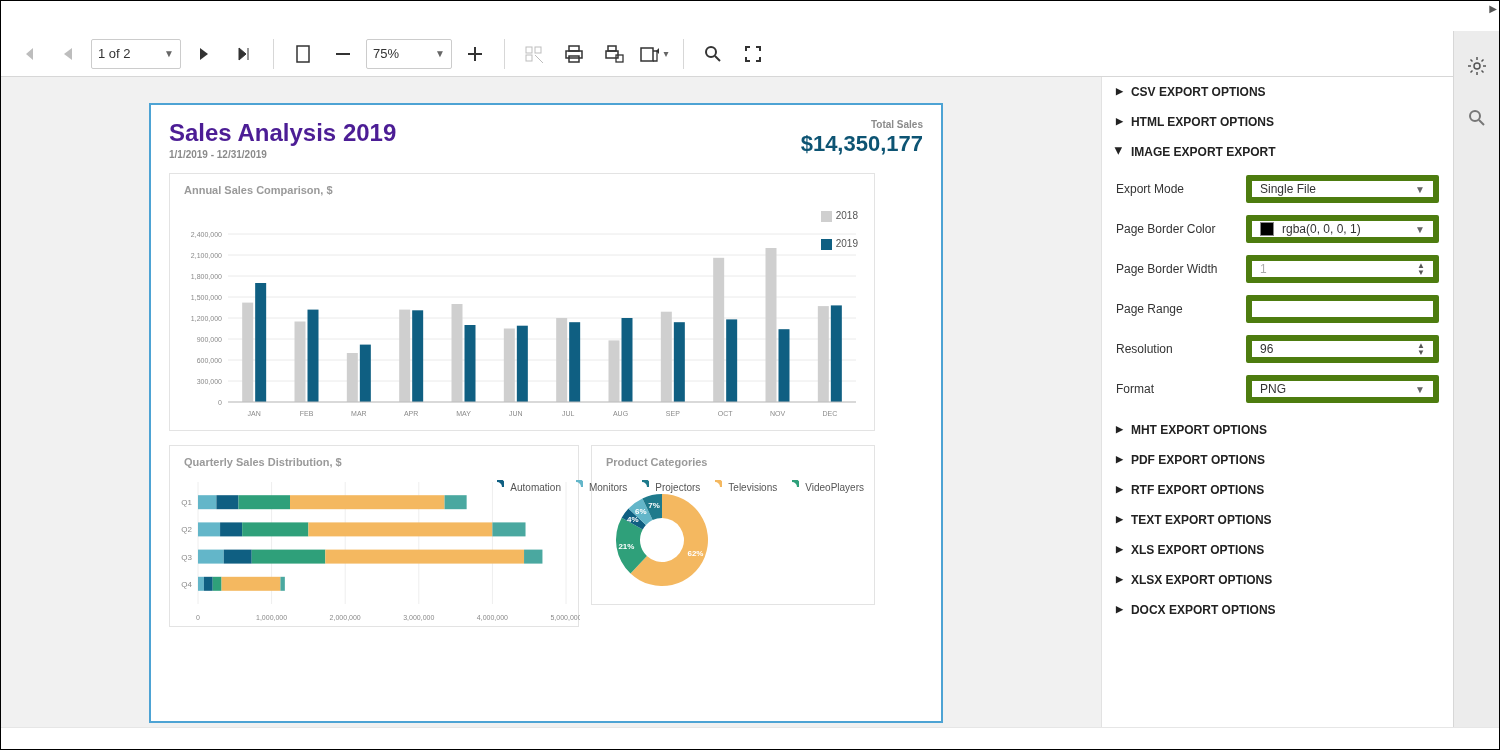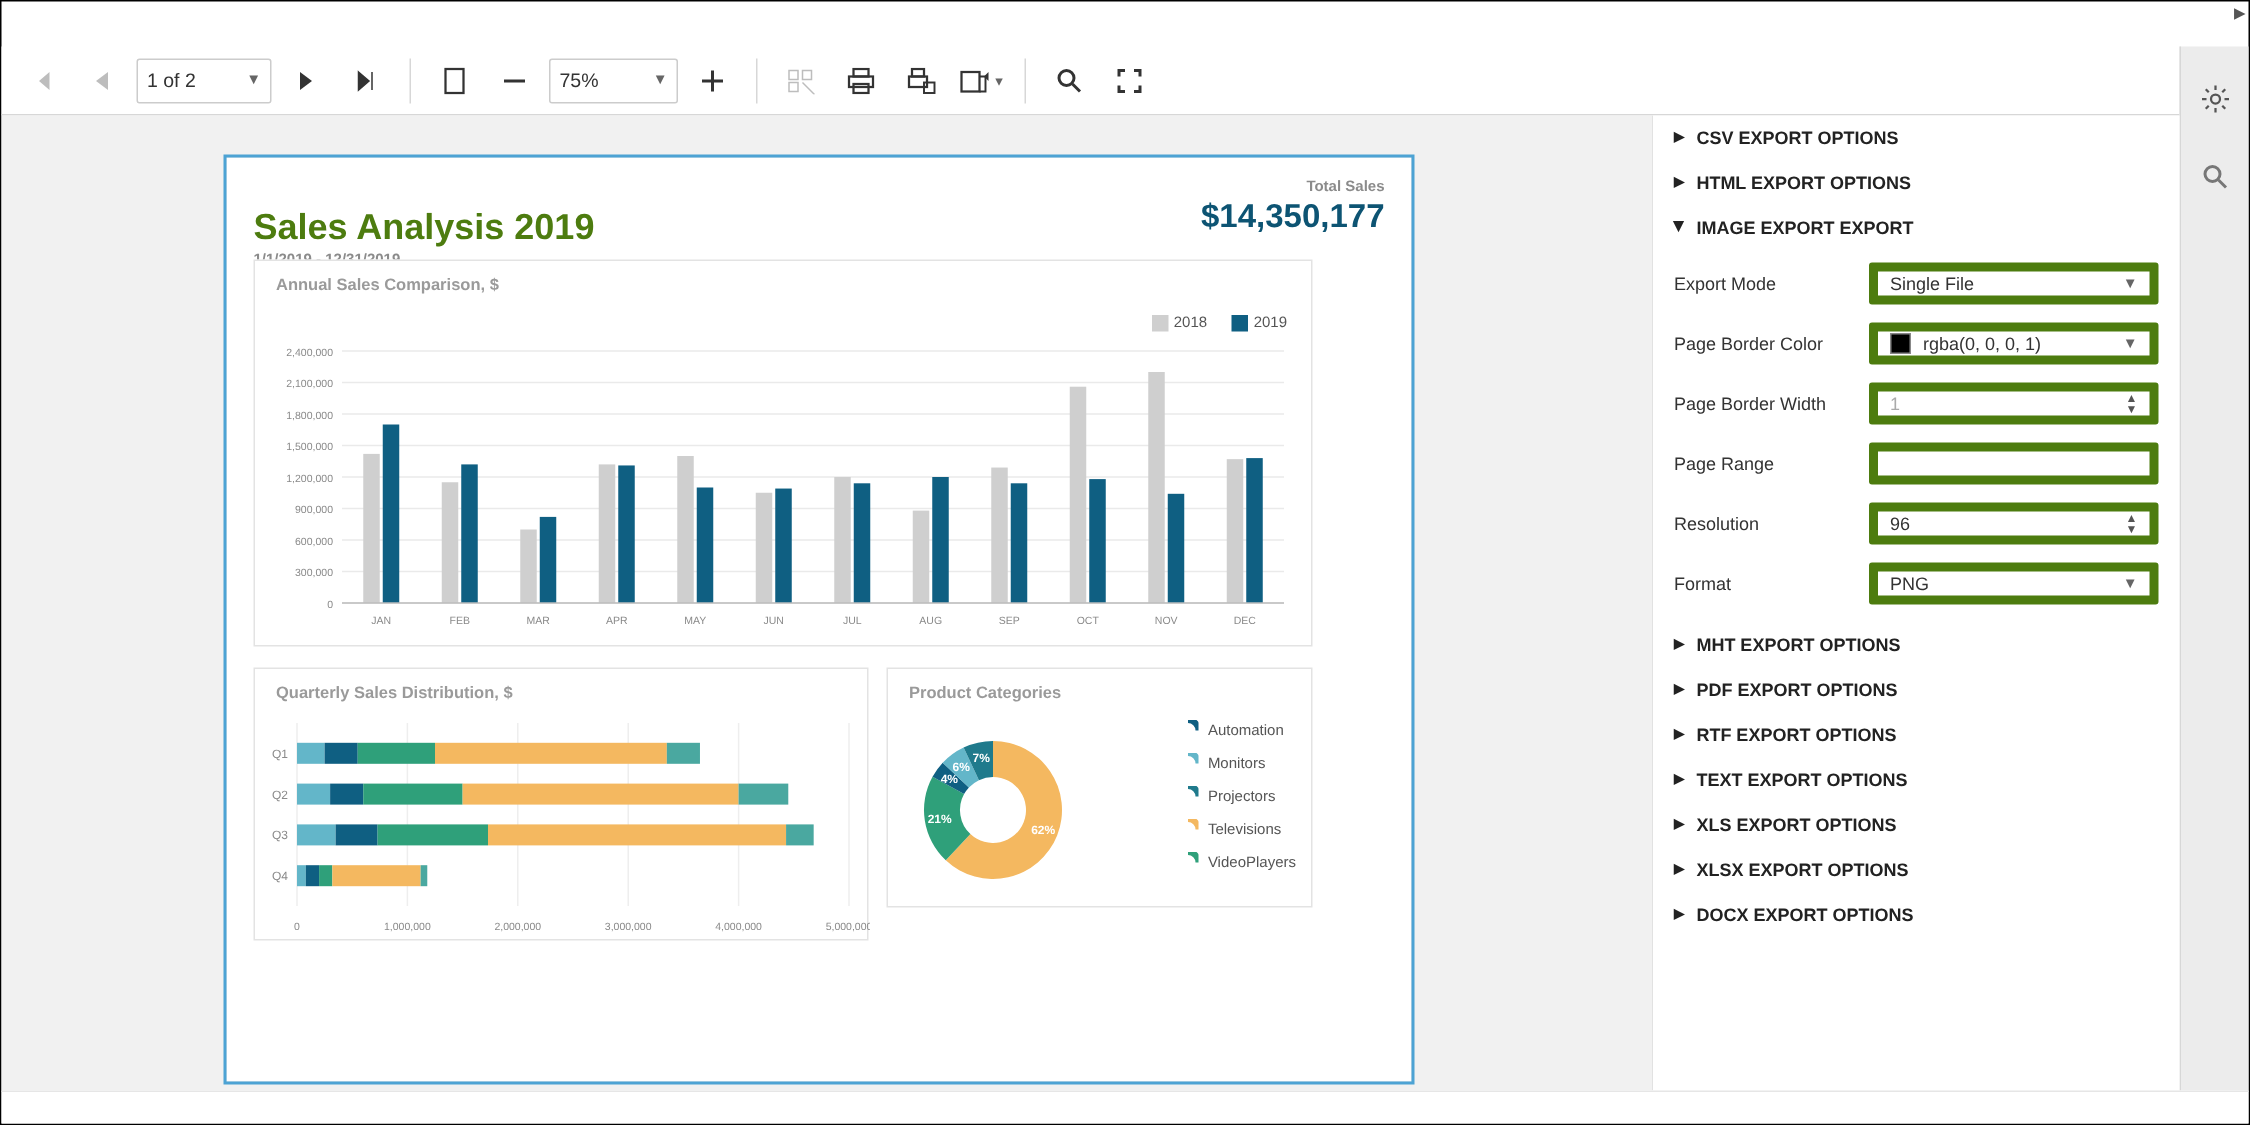--- a/index.html
+++ b/index.html
@@ -33,38 +33,38 @@
 .ctl.number { position: relative; }
 .ctl .sw { width: 14px; height: 14px; background: #000; border: 1px solid #888; }
 .spin { display: flex; flex-direction: column; line-height: 7px; color: #555; font-size: 8px; }
 
 
 .stage { position: absolute; left: 0; top: 76px; right: 398px; bottom: 22px; background: #f1f1f1; overflow: hidden; }
 .page { position: absolute; left: 150px; top: 28px; width: 790px; height: 616px; background: #fff; outline: 2px solid #4da3d4; box-shadow: 0 0 0 1px #cfd7dc; }
 
 
 .report { position: absolute; inset: 14px 18px; font-family: Arial, sans-serif; }
-.rtitle { font-size: 24px; font-weight: 700; color: #4d7c0f; margin-top: 19px; }
+.rtitle { font-size: 24px; font-weight: 700; color: #4c1d95; }
 .rdates { font-size: 10px; color: #8b8b8b; font-weight: 600; margin-top: 2px; }
 .rtotal-label { position: absolute; right: 0; top: 0; font-size: 10px; color: #8b8b8b; font-weight: 600; }
 .rtotal-val { position: absolute; right: 0; top: 12px; font-size: 22px; font-weight: 700; color: #0d5473; }
 .card { border: 1px solid #e3e3e3; background: #fff; position: absolute; }
 .card-title { font-size: 11px; font-weight: 700; color: #9a9a9a; padding: 10px 14px 0; }
 .chart1 { left: 0; top: 54px; width: 706px; height: 258px; }
 .chart2 { left: 0; top: 326px; width: 410px; height: 182px; }
 .chart3 { left: 422px; top: 326px; width: 284px; height: 160px; }
-.legend-h { position: absolute; right: 16px; top: 36px; display: flex; gap: 16px; font-size: 10px; color: #555; }
+.legend-h { position: absolute; right: 16px; top: 36px; display: flex; gap: 16px; font-size: 10px; color: #555; flex-direction: column; }
 .legend-h .sw1, .legend-h .sw2 { width: 11px; height: 11px; display: inline-block; margin-right: 4px; vertical-align: middle; }
 .sw1 { background: #cfcfcf; } .sw2 { background: #0f5f82; }
 
 
 .svgwrap { position: absolute; left: 10px; right: 10px; bottom: 10px; top: 56px; }
 
 
-.donut-legend { position: absolute; right: 10px; top: 34px; font-size: 10px; color: #555; display: flex; flex-direction: column; gap: 8px; }
+.donut-legend { position: absolute; right: 10px; top: 34px; font-size: 10px; color: #555; display: flex; flex-direction: row; gap: 8px; }
 .dleg { display: flex; align-items: center; gap: 6px; }
 
 
 .statusbar { position: absolute; left: 0; right: 0; bottom: 0; height: 22px; background: #fff; border-top: 1px solid #e6e6e6; }
 
 
 svg { display: block; }
 </style>
 </head>
 <body>

